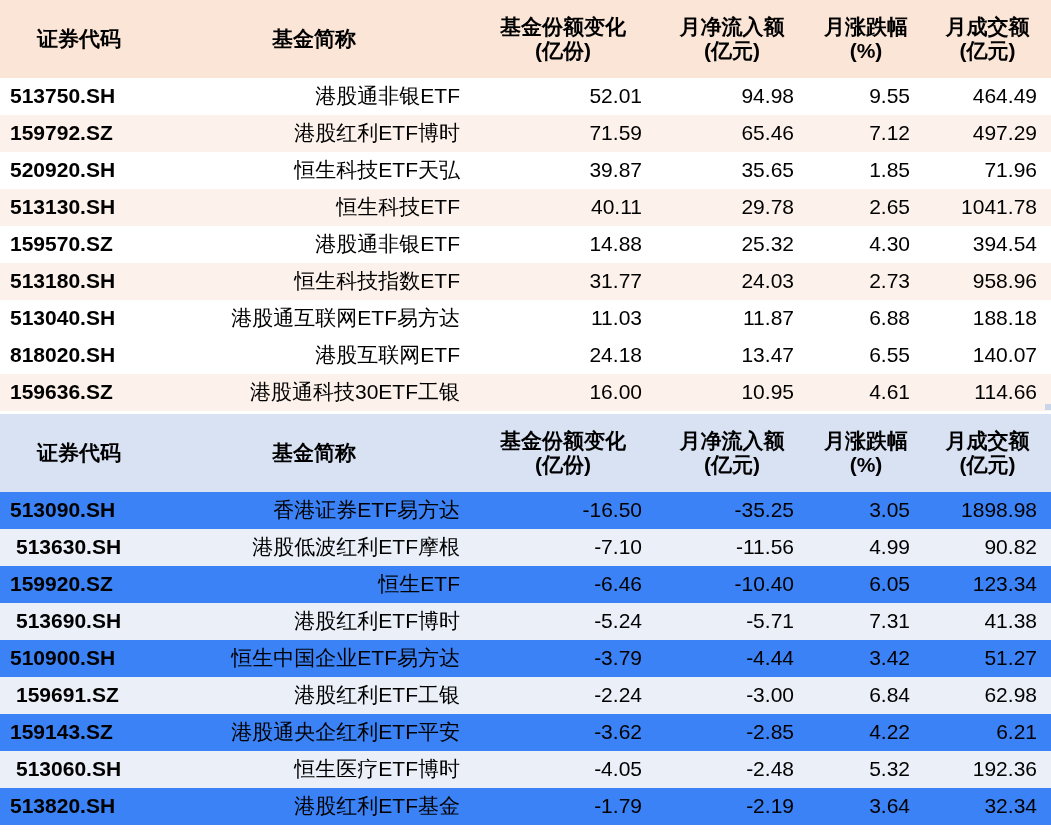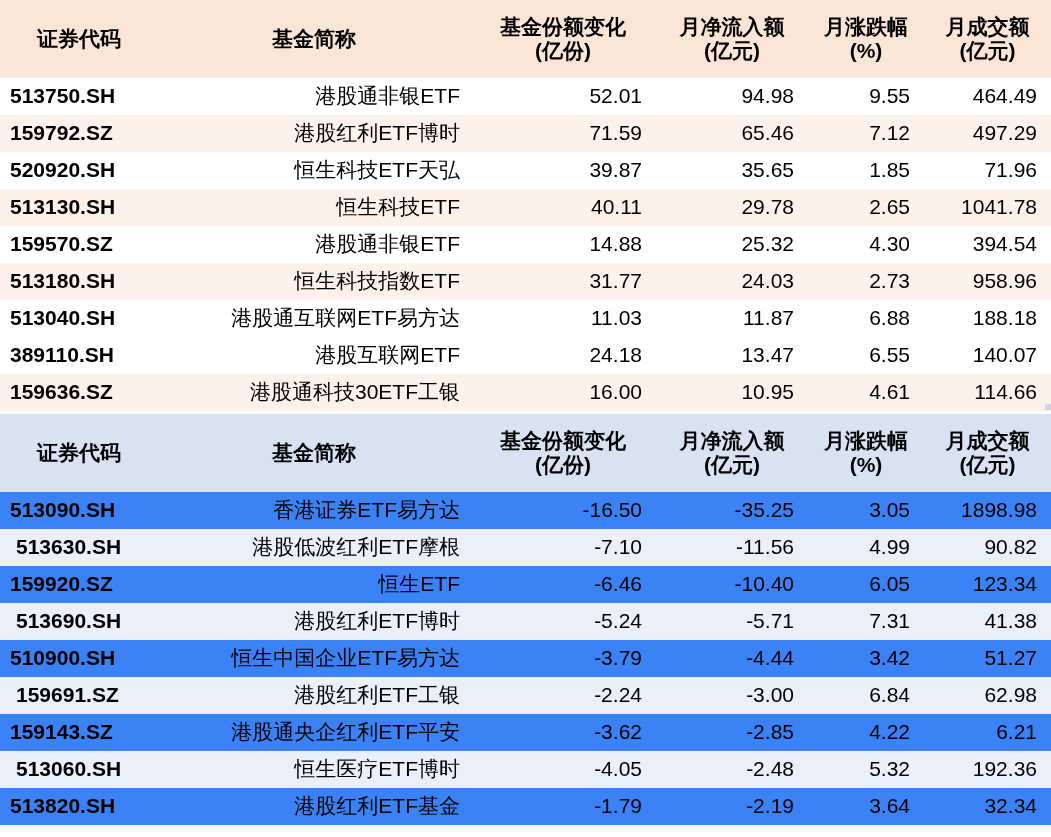--- a/index.html
+++ b/index.html
@@ -171,21 +171,21 @@
         </tr>
         <tr class="odd">
           <td class="code">513040.SH</td>
           <td class="name">港股通互联网ETF易方达</td>
           <td class="num">11.03</td>
           <td class="num">11.87</td>
           <td class="num">6.88</td>
           <td class="num">188.18</td>
         </tr>
         <tr class="odd">
-          <td class="code">389110.SH</td>
+          <td class="code">818020.SH</td>
           <td class="name">港股互联网ETF</td>
           <td class="num">24.18</td>
           <td class="num">13.47</td>
           <td class="num">6.55</td>
           <td class="num">140.07</td>
         </tr>
         <tr class="even">
           <td class="code">159636.SZ</td>
           <td class="name">港股通科技30ETF工银</td>
           <td class="num">16.00</td>

